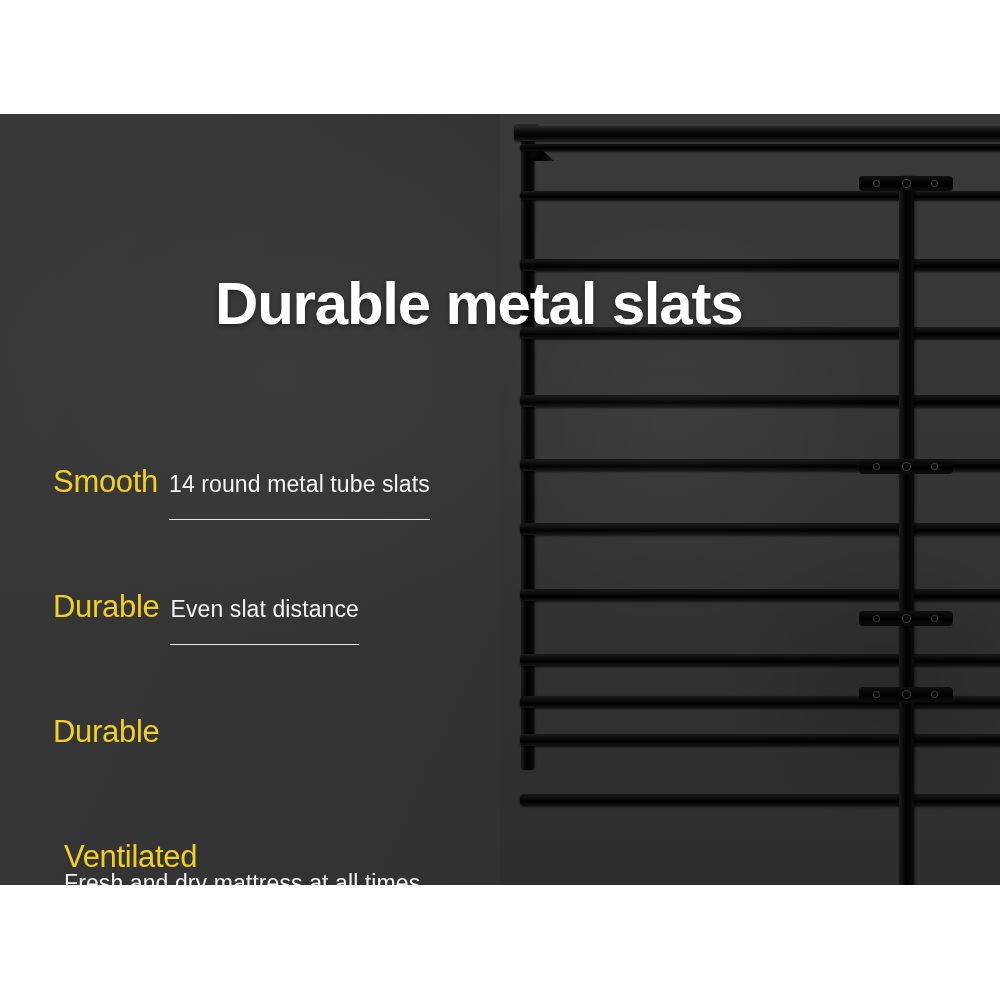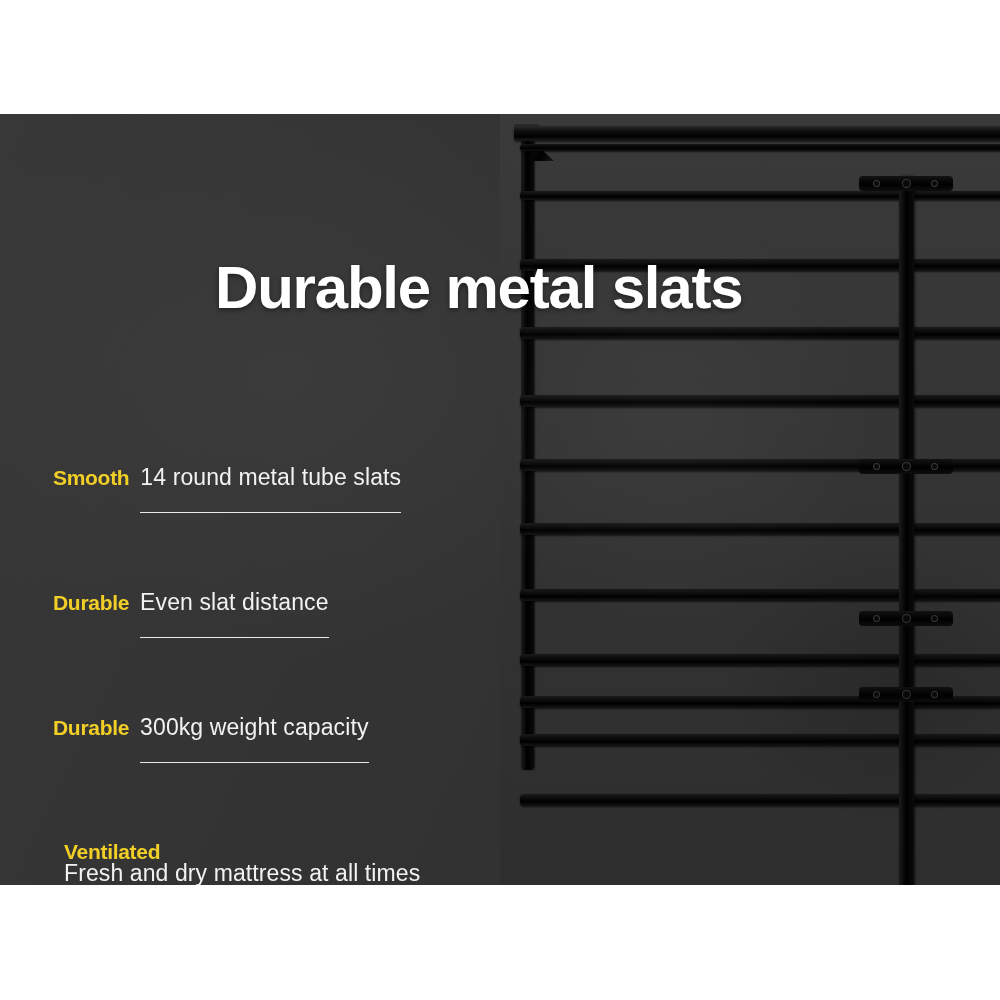--- a/index.html
+++ b/index.html
@@ -118,21 +118,21 @@
     background:#0a0a0a;
     box-shadow:inset 0 0 0 1px #3a3a3a;
   }
   .bracket .bolt.b1{ left:14px; }
   .bracket .bolt.b2{ left:43px; width:9px; height:9px; top:3px; }
   .bracket .bolt.b3{ left:72px; }
 
   
   .headline{
     position:absolute;
-    left:215px; top:144px;
+    left:215px; top:160px;
     color:#ffffff;
     font-size:60px;
     font-weight:bold;
     letter-spacing:-1.2px;
     line-height:1;
     white-space:nowrap;
     text-shadow:0 2px 5px rgba(0,0,0,.45);
   }
 
   
@@ -144,22 +144,22 @@
   .feature{
     display:flex;
     align-items:baseline;
     margin-bottom:0;
     height:125px;
   }
   .feature:last-child{ height:auto;flex-direction:column; }
 
   .f-term{
     color:#f2cf26;
-    font-size:21px;
-    font-weight:bold;
+    font-size:31px;
+    font-weight:normal;
     letter-spacing:-.3px;
     white-space:nowrap;
     line-height:1;
   }
   .f-desc{
     position:relative;
     margin-left:11px;
     color:#f2f2f2;
     font-size:23px;
     font-weight:normal;
@@ -237,21 +237,20 @@
         <span class="f-desc">14 round metal tube slats</span>
       </div>
 
       <div class="feature">
         <span class="f-term">Durable</span>
         <span class="f-desc">Even slat distance</span>
       </div>
 
       <div class="feature">
         <span class="f-term">Durable</span>
-        <span class="f-desc">300kg weight capacity</span>
       </div>
 
       <div class="feature">
         <span class="f-term">Ventilated</span>
         <span class="f-desc">Fresh and dry mattress at all times</span>
       </div>
 
     </div>
   </div>
 </div>

